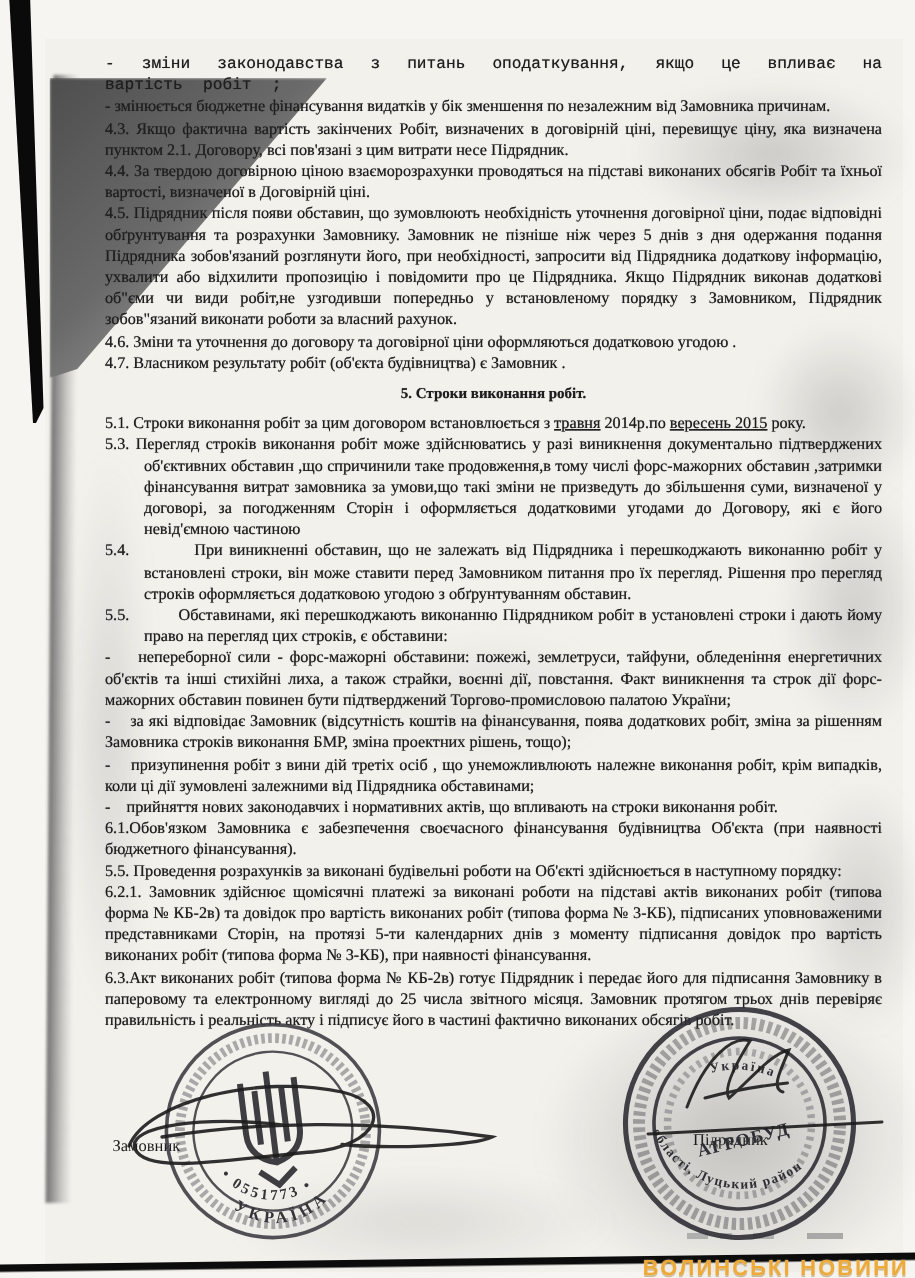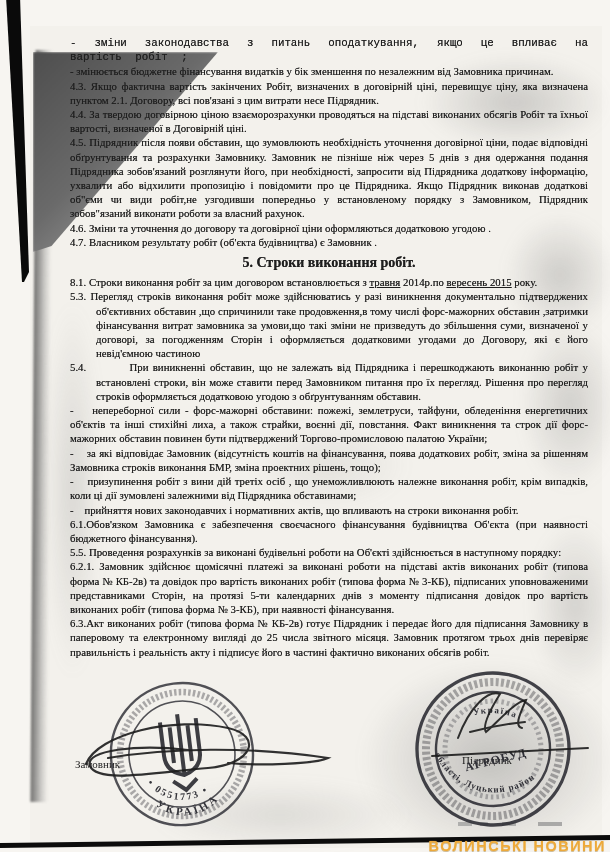--- a/index.html
+++ b/index.html
@@ -39,21 +39,21 @@
   }
   .textblock{
     position:absolute;left:70px;top:36px;width:518px;z-index:3;
     font-size:10.8px;line-height:14.2px;color:#1e1e1e;
     text-align:justify;
     text-shadow:0 0 .45px rgba(30,30,30,.75);
   }
   .p{margin:0;}
   .wide{word-spacing:7px;font-family:Liberation Mono, monospace;}
   .hang{padding-left:26px;text-indent:-26px;}
-  .hd{text-align:center;font-weight:700;margin:7px 0 5px 0;font-size:14px;}
+  .hd{text-align:center;font-weight:700;margin:7px 0 5px 0;font-size:10px;}
   .u{text-decoration:underline;}
   .sig-row{position:absolute;left:70px;top:744px;width:518px;z-index:4;font-size:11px;color:#1e1e1e;}
   .sig-label{position:absolute;white-space:nowrap;}
   .stamp{position:absolute;z-index:5;}
   .sigsvg{position:absolute;z-index:6;}
   .illegible{position:absolute;left:458px;top:822px;width:110px;height:4px;z-index:4;
     background:linear-gradient(to right,#9a9a9a 0 14px,transparent 14px 22px,#a5a5a5 22px 30px,transparent 30px 44px,#9a9a9a 44px 58px,transparent 58px 80px,#8f8f8f 80px 104px,transparent 104px);
     opacity:.7;filter:blur(.4px);}
   svg text{font-family:"Liberation Serif", serif;}
 </style>
@@ -81,23 +81,24 @@
   <div class="p wide">-  зміни  законодавства  з  питань  оподаткування,  якщо  це  впливає  на  вартість  робіт  ;</div>
   <div class="p">- змінюється бюджетне фінансування видатків у бік зменшення по незалежним від  Замовника причинам.</div>
   <div class="p">4.3. Якщо фактична вартість закінчених Робіт, визначених в договірній ціні, перевищує ціну, яка визначена пунктом   2.1. Договору, всі пов'язані з цим витрати несе Підрядник.</div>
   <div class="p">4.4. За твердою договірною ціною взаєморозрахунки проводяться на підставі виконаних обсягів Робіт та їхньої вартості, визначеної в Договірній ціні.</div>
   <div class="p">4.5.  Підрядник після появи обставин, що зумовлюють необхідність уточнення договірної ціни, подає відповідні обґрунтування та розрахунки Замовнику. Замовник не пізніше ніж через 5 днів з дня одержання подання Підрядника зобов'язаний розглянути його, при необхідності, запросити від Підрядника додаткову інформацію, ухвалити або відхилити пропозицію і повідомити про це Підрядника. Якщо Підрядник виконав додаткові об"єми чи види робіт,не узгодивши попередньо у встановленому порядку з Замовником, Підрядник зобов"язаний виконати роботи за власний рахунок.</div>
   <div class="p">4.6. Зміни та уточнення до договору та договірної ціни оформляються додатковою угодою .</div>
   <div class="p">4.7. Власником результату робіт (об'єкта будівництва) є Замовник .</div>
 
   <div class="hd">5. Строки виконання робіт.</div>
 
-  <div class="p hang"><span>8.1. Строки виконання робіт за цим договором встановлюється з </span><span class="u">травня</span><span>  2014р.по </span><span class="u">вересень 2015</span><span> року.</span></div>
+  <div class="p hang"><span>5.1. Строки виконання робіт за цим договором встановлюється з </span><span class="u">травня</span><span>  2014р.по </span><span class="u">вересень 2015</span><span> року.</span></div>
   <div class="p hang">5.3. Перегляд строків виконання робіт може здійснюватись у разі виникнення документально підтверджених об'єктивних обставин ,що спричинили таке продовження,в тому числі форс-мажорних обставин ,затримки фінансування витрат замовника за умови,що такі зміни не призведуть до збільшення суми, визначеної у договорі,   за погодженням Сторін і оформляється додатковими угодами до Договору, які є його невід'ємною частиною</div>
   <div class="p hang">5.4.&nbsp;&nbsp;&nbsp;&nbsp;&nbsp;&nbsp;&nbsp;&nbsp;&nbsp; При виникненні обставин, що не залежать від Підрядника і перешкоджають виконанню робіт у встановлені строки, він може ставити перед Замовником питання про їх перегляд. Рішення про перегляд строків оформляється додатковою угодою з обґрунтуванням обставин.</div>
+  <div class="p hang">5.5.&nbsp;&nbsp;&nbsp;&nbsp;&nbsp;&nbsp;&nbsp;&nbsp;&nbsp; Обставинами, які перешкоджають виконанню Підрядником робіт в установлені строки і дають йому право на перегляд цих строків, є обставини:</div>
   <div class="p">-&nbsp;&nbsp;&nbsp; непереборної сили - форс-мажорні обставини: пожежі, землетруси, тайфуни, обледеніння енергетичних об'єктів та інші стихійні лиха, а також страйки, воєнні дії, повстання. Факт виникнення та строк дії форс-мажорних обставин повинен бути підтверджений Торгово-промисловою палатою України;</div>
   <div class="p">-&nbsp;&nbsp;&nbsp; за які відповідає Замовник (відсутність коштів на фінансування, поява додаткових робіт, зміна за рішенням Замовника строків виконання БМР, зміна проектних рішень,  тощо);</div>
   <div class="p">-&nbsp;&nbsp;&nbsp; призупинення робіт з вини дій третіх осіб , що унеможливлюють належне виконання робіт, крім випадків, коли ці дії зумовлені залежними від Підрядника обставинами;</div>
   <div class="p">-&nbsp;&nbsp;&nbsp; прийняття нових законодавчих і нормативних актів, що впливають на строки виконання робіт.</div>
 
 
   <div class="p">6.1.Обов'язком Замовника є забезпечення своєчасного фінансування будівництва Об'єкта (при наявності бюджетного фінансування).</div>
   <div class="p">5.5. Проведення розрахунків за виконані будівельні роботи на Об'єкті здійснюється в наступному порядку:</div>
   <div class="p">6.2.1. Замовник здійснює щомісячні платежі за виконані роботи на підставі актів виконаних робіт (типова форма № КБ-2в) та довідок про вартість виконаних робіт (типова форма № 3-КБ), підписаних уповноваженими представниками Сторін, на протязі 5-ти календарних днів з моменту підписання довідок про вартість виконаних робіт (типова форма № 3-КБ), при наявності фінансування.</div>
   <div class="p">6.3.Акт виконаних робіт (типова форма № КБ-2в)   готує Підрядник і передає його для підписання Замовнику в паперовому та електронному вигляді до 25 числа звітного місяця. Замовник протягом трьох днів перевіряє правильність і реальність акту і підписує його в частині фактично виконаних обсягів робіт.</div>

